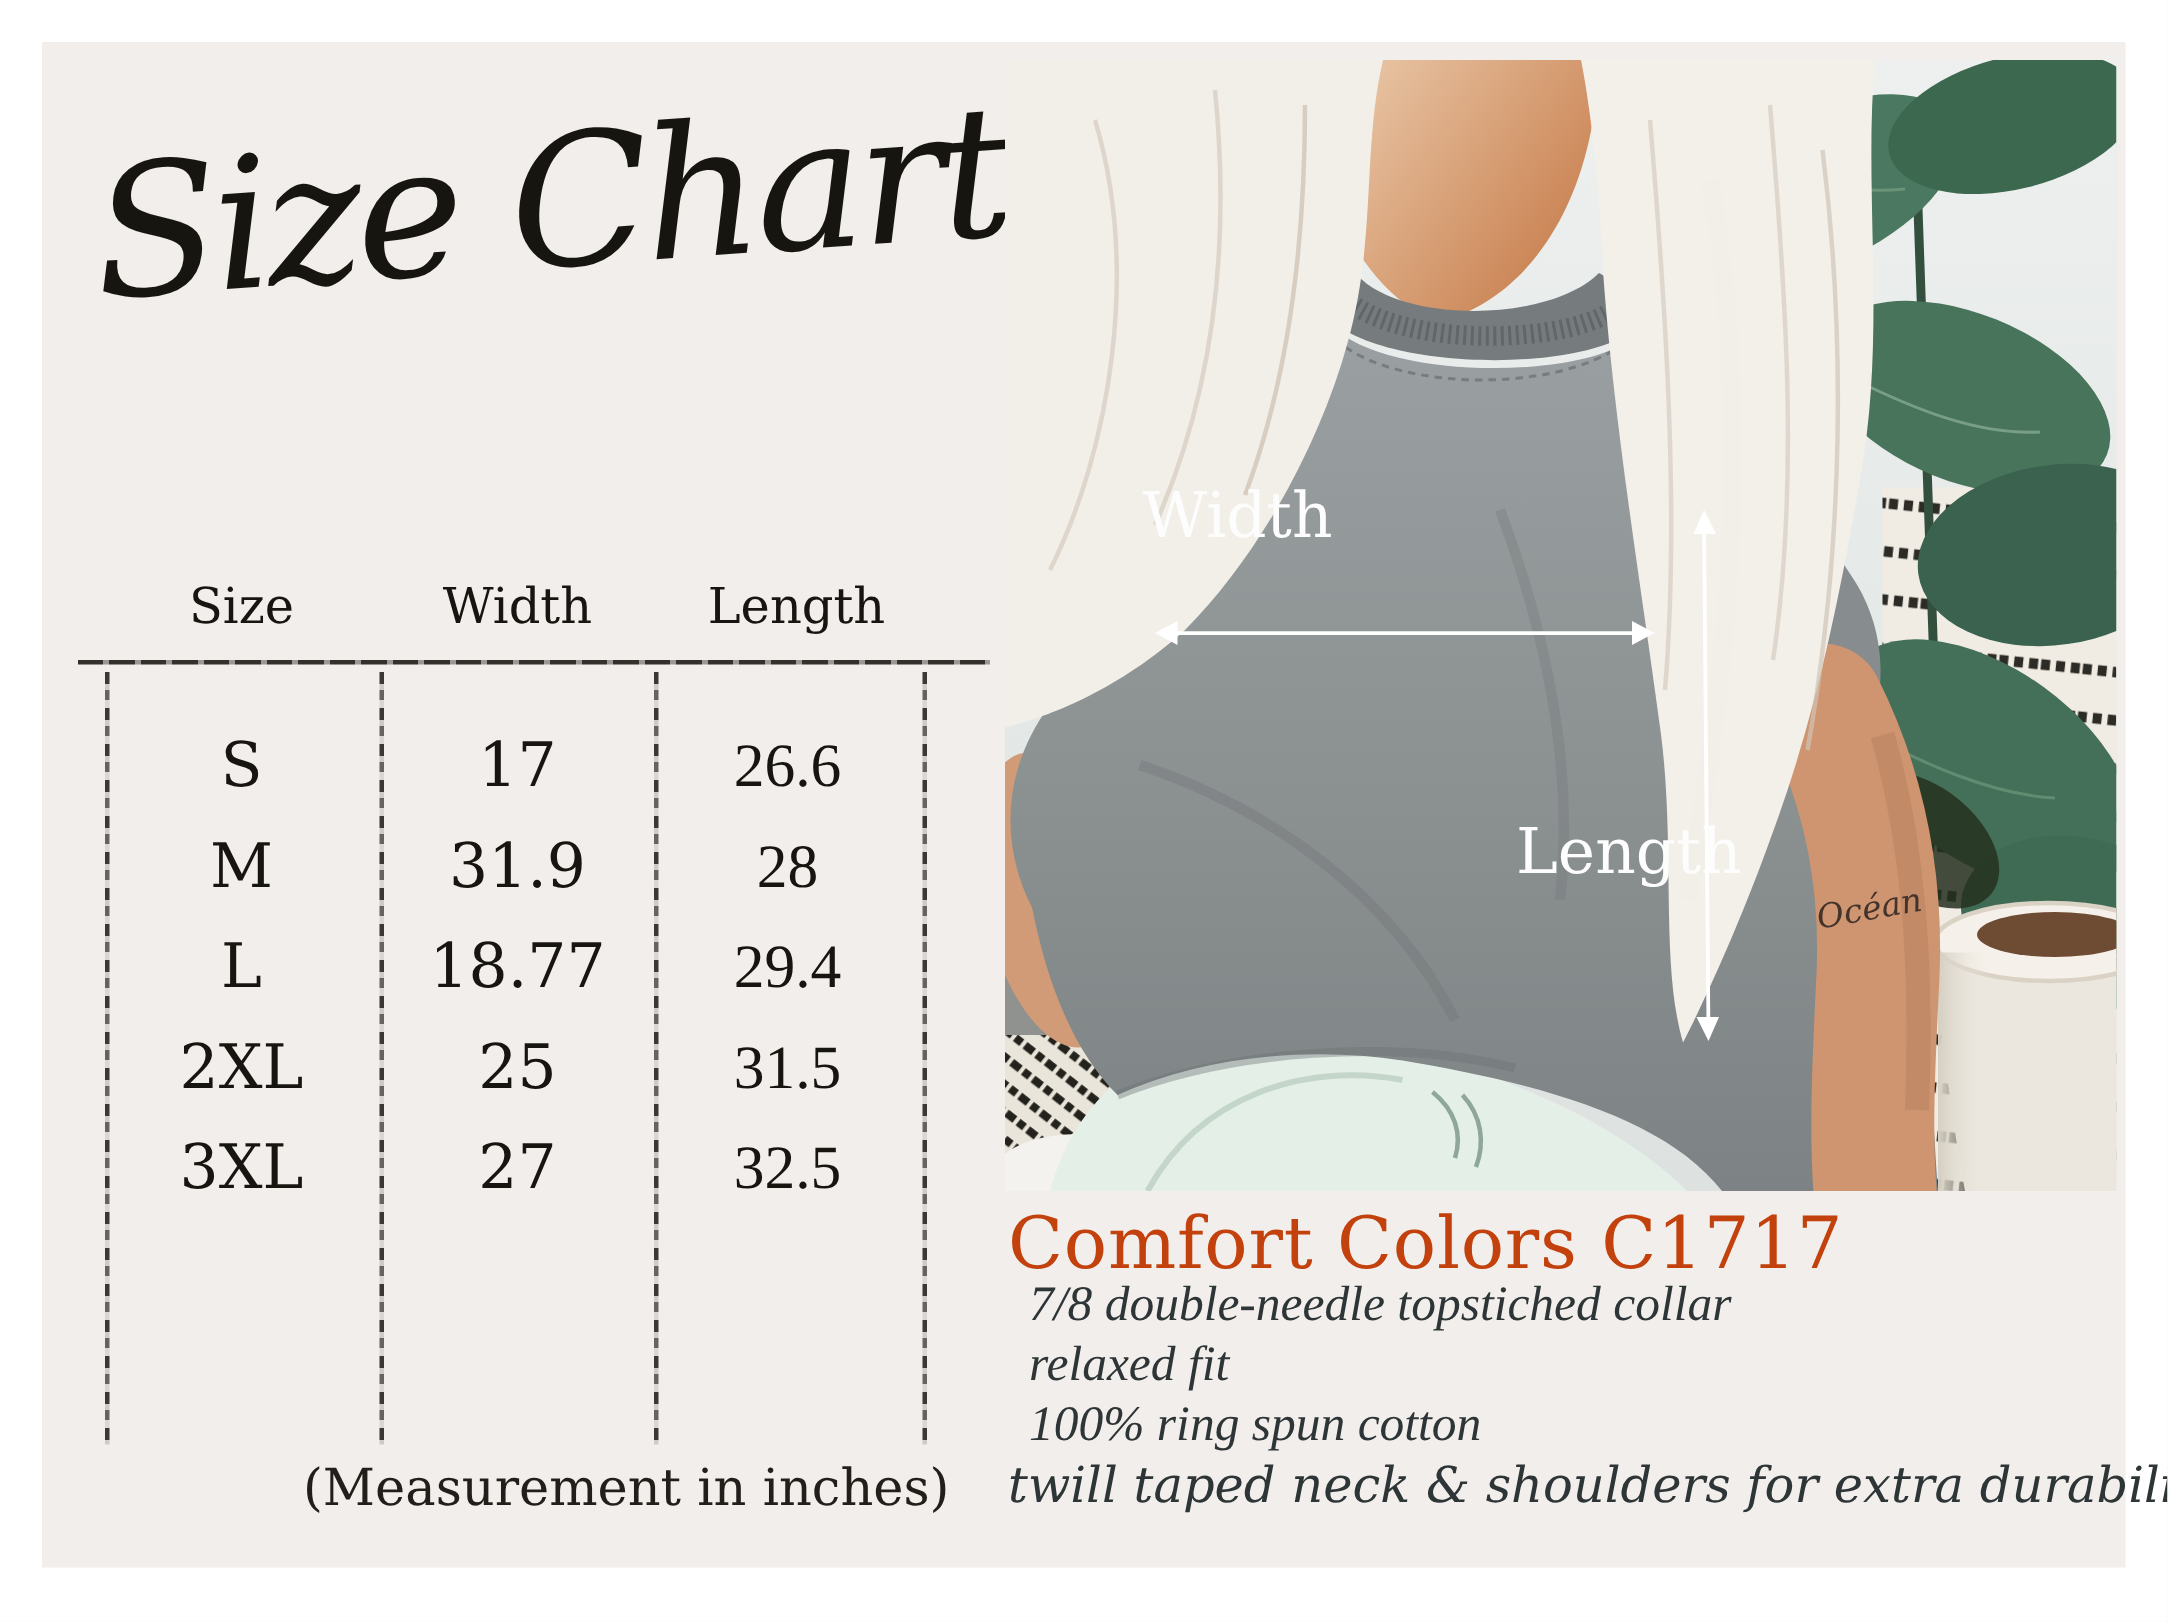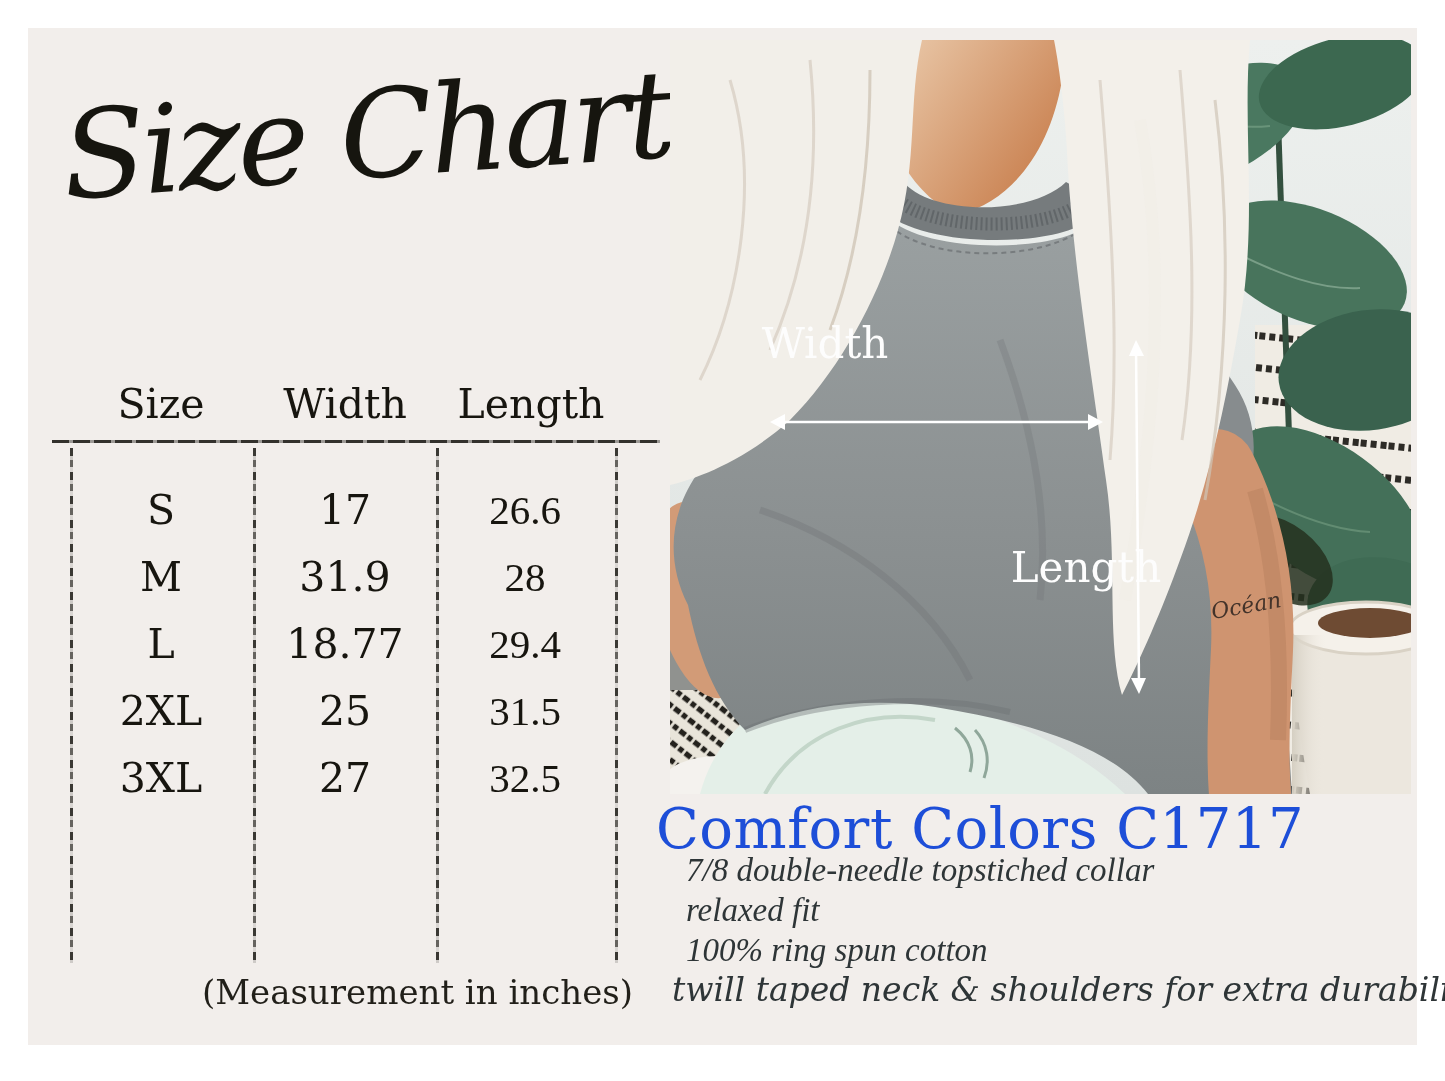--- a/index.html
+++ b/index.html
@@ -7,21 +7,21 @@
         font-family:"DejaVu Serif", serif;color:#1d1c1a;}
   .panel{position:absolute;left:28px;top:28px;width:1389px;height:1017px;background:#f2eeeb;}
 
   
   .title{position:absolute;left:30px;top:62px;margin:0;font-size:122px;line-height:1.1;
          font-style:italic;font-weight:400;letter-spacing:-4px;color:#16150f;
          transform:rotate(-4deg);transform-origin:left top;white-space:nowrap;}
 
   
   .thead{position:absolute;top:352px;left:0;height:48px;}
-  .th{position:absolute;top:0;transform:translateX(-50%);font-size:41px;line-height:48px;color:#17150f;}
+  .th{position:absolute;top:0;transform:translateX(-50%);font-size:33px;line-height:48px;color:#17150f;}
   .th-size{left:133px;}
   .th-width{left:317px;}
   .th-length{left:503px;}
   .hrule{position:absolute;left:24px;top:412px;width:608px;height:3px;
          background:repeating-linear-gradient(90deg,#33312c 0 17px,rgba(51,49,44,.45) 17px 21px);}
   .vline{position:absolute;top:420px;height:515px;width:3px;
          background:repeating-linear-gradient(180deg,rgba(43,41,36,.92) 0 8px,rgba(43,41,36,.18) 8px 12px,rgba(43,41,36,.7) 12px 19px,rgba(43,41,36,.12) 19px 24px);}
   .v1{left:42px;}.v2{left:225px;}.v3{left:408px;}.v4{left:587px;}
   .tbody{position:absolute;left:0;top:448px;width:660px;}
   .trow{position:relative;height:67.2px;}
@@ -31,21 +31,21 @@
   .c-length{left:497px;font-family:Liberation Serif, serif;}
   .note{position:absolute;left:85px;top:944px;width:520px;text-align:right;
         font-size:34px;color:#211f19;}
 
   
   .photo{position:absolute;left:642px;top:12px;width:741px;height:754px;overflow:hidden;
          background:#e6e9e7;}
   .photo svg{display:block;}
 
   
-  .pname{position:absolute;left:628px;top:774px;font-size:56px;line-height:54px;color:#1d4ed8;letter-spacing:0.5px;white-space:nowrap;}
+  .pname{position:absolute;left:644px;top:774px;font-size:48px;line-height:54px;color:#c2410c;letter-spacing:0.5px;white-space:nowrap;}
   .features{position:absolute;left:644px;top:822px;width:745px;}
   .feat{font-style:italic;font-size:33px;line-height:40px;color:#2e3537;white-space:nowrap;}
   .feat.indent{padding-left:14px;font-family:Liberation Serif, serif;}
 </style>
 </head>
 <body>
 
 <div class="page">
   <div class="panel">
 

